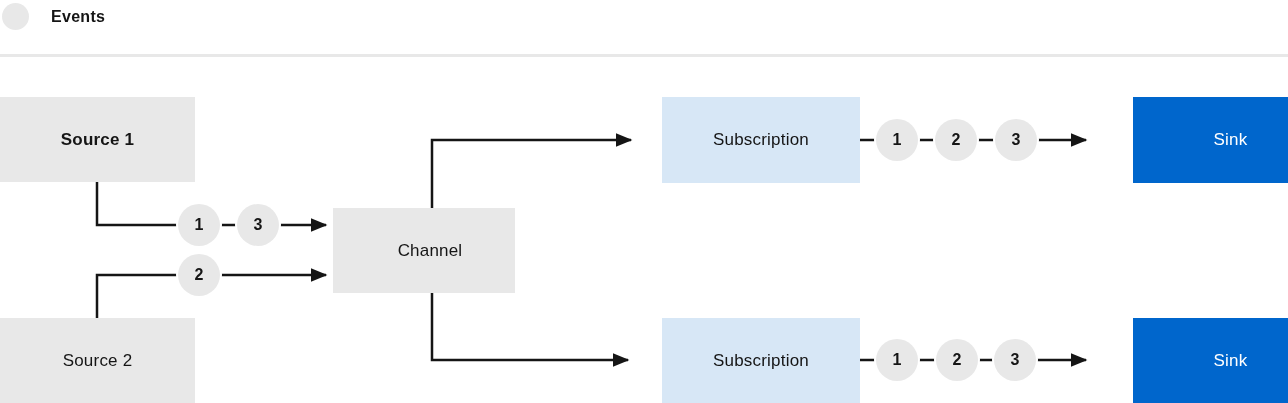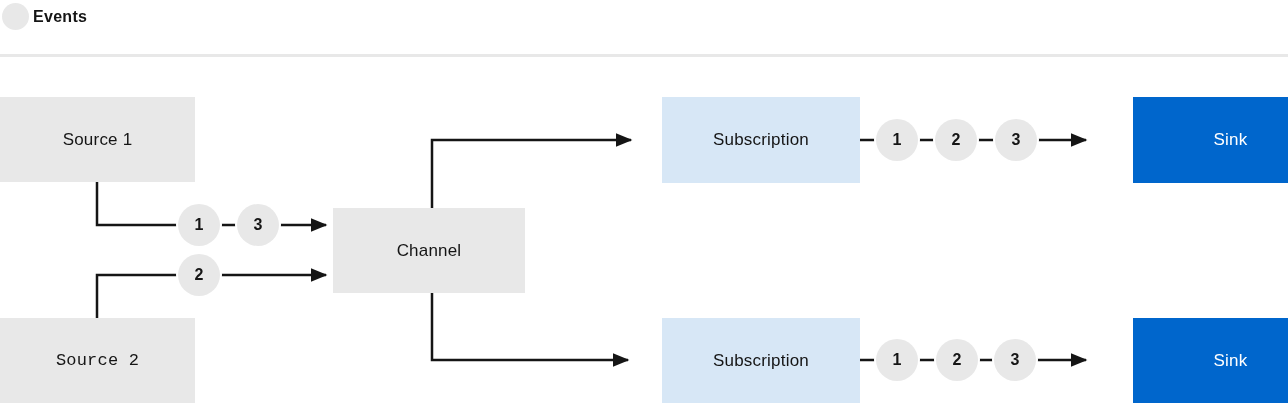--- a/index.html
+++ b/index.html
@@ -9,37 +9,37 @@
     --line:#151515;
     --text-dark:#151515;
     --text-light:#ffffff;
   }
   html,body{margin:0;padding:0;background:#ffffff;}
   .stage{
     position:relative;width:1288px;height:403px;background:#ffffff;
     font-family:"Liberation Sans",sans-serif;overflow:hidden;
   }
   
-  .legend{position:absolute;left:2px;top:3px;display:flex;align-items:center;gap:4px;}
+  .legend{position:absolute;left:2px;top:3px;display:flex;align-items:center;gap:22px;}
   .legend-swatch{width:27px;height:27px;border-radius:50%;background:var(--box-gray);}
   .legend-label{font-size:16px;font-weight:700;color:var(--text-dark);letter-spacing:.3px;}
   .divider{position:absolute;left:0;top:54px;width:1288px;height:3px;background:var(--box-gray);}
   
   .wires{position:absolute;left:0;top:0;width:1288px;height:403px;}
   
   .node{
     position:absolute;display:flex;align-items:center;justify-content:center;
     font-size:17px;color:var(--text-dark);letter-spacing:.2px;
   }
   .node.gray{background:var(--box-gray);}
   .node.subscription{background:var(--box-subscription);margin-left:24px;}
   .node.sink{background:var(--box-sink);color:var(--text-light);margin-left:40px;}
-  #source-1{left:0;top:97px;width:195px;height:85px;}
-  #source-2{left:0;top:318px;width:195px;height:85px;font-family:Liberation Mono, monospace;}
-  #channel{left:333px;top:208px;width:192px;height:85px;}
+  #source-1{left:0;top:97px;width:195px;height:85px;font-weight:bold;}
+  #source-2{left:0;top:318px;width:195px;height:85px;}
+  #channel{left:333px;top:208px;width:170px;height:85px;padding-left:12px;}
   #subscription-1{left:638px;top:97px;width:198px;height:86px;}
   #subscription-2{left:638px;top:318px;width:198px;height:85px;}
   #sink-1{left:1093px;top:97px;width:195px;height:86px;}
   #sink-2{left:1093px;top:318px;width:195px;height:85px;}
   
   .event-circle{
     position:absolute;width:42px;height:42px;border-radius:50%;
     background:var(--box-gray);box-shadow:0 0 0 2px #ffffff;
     display:flex;align-items:center;justify-content:center;
     font-size:16px;font-weight:700;color:var(--text-dark);

